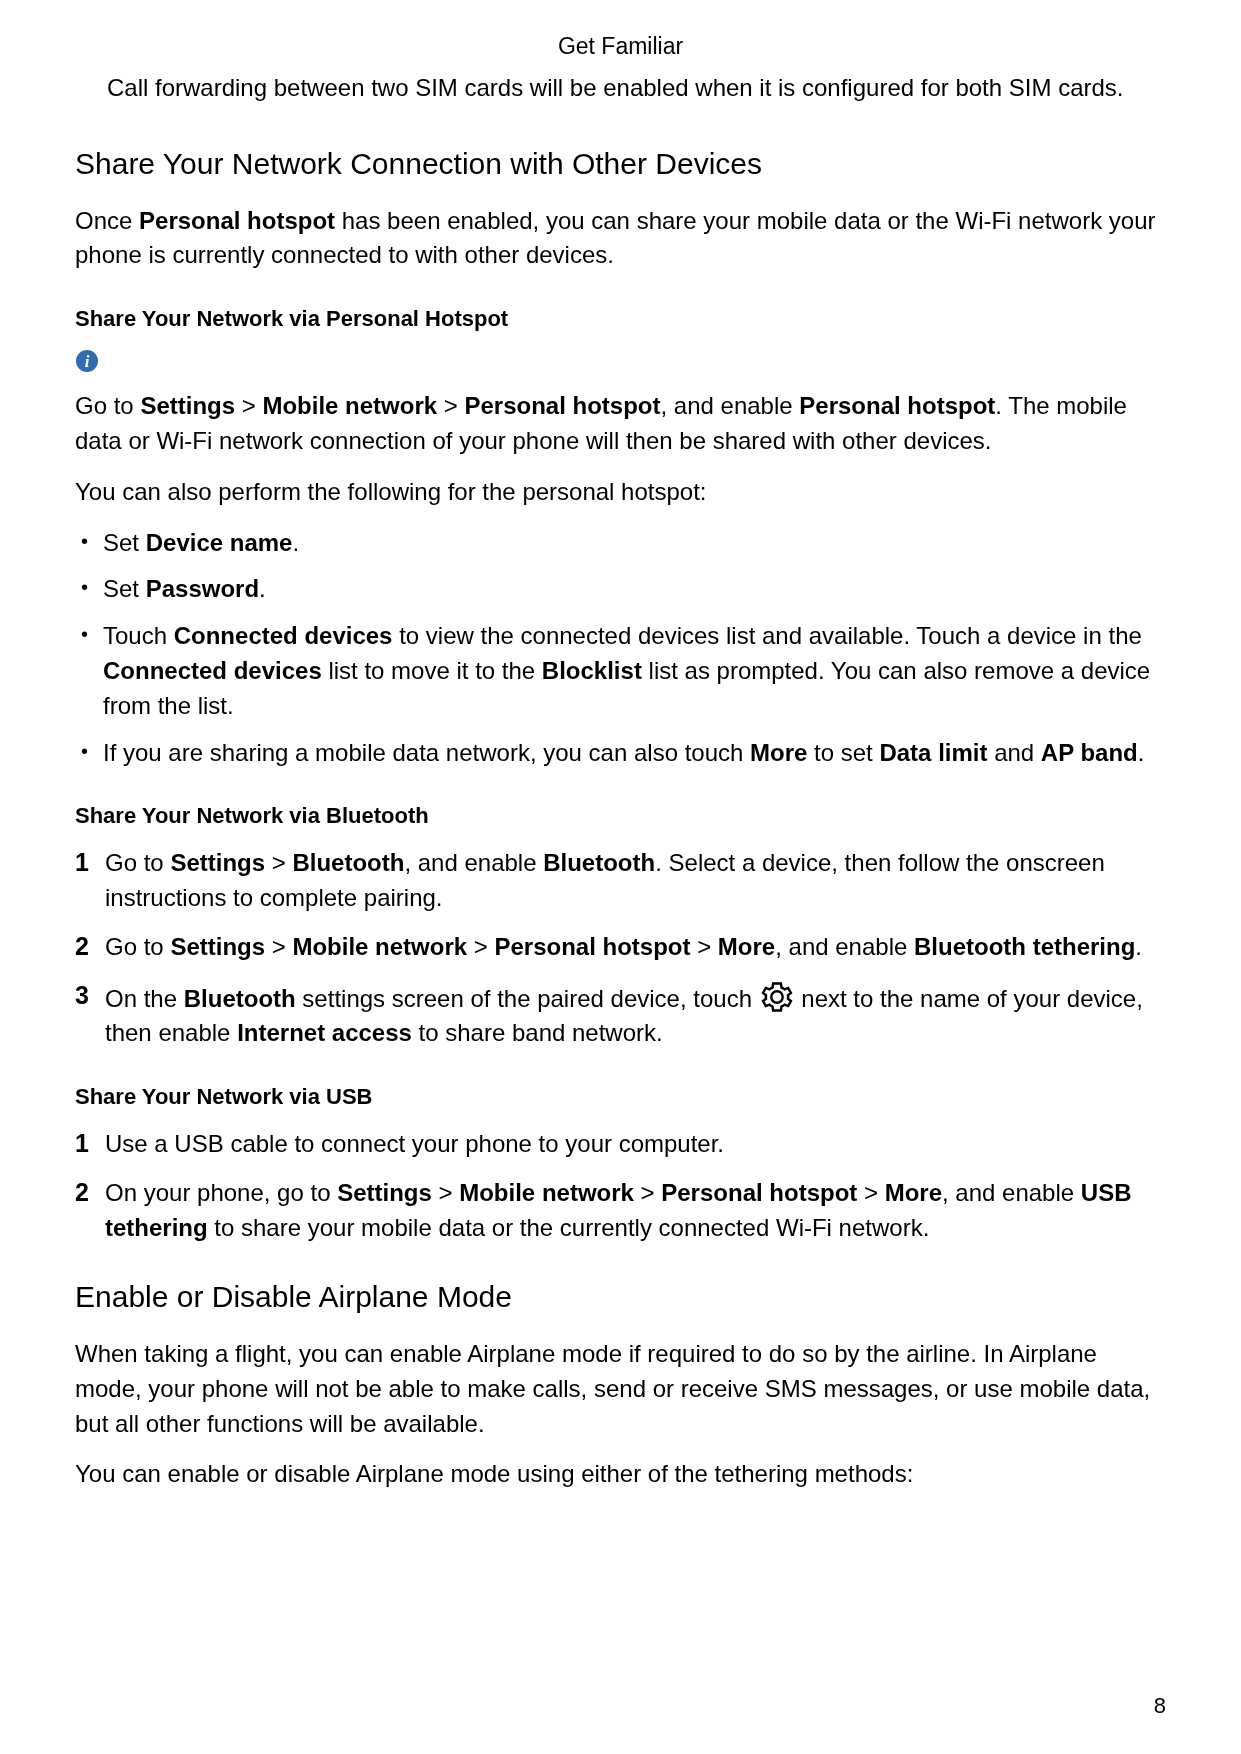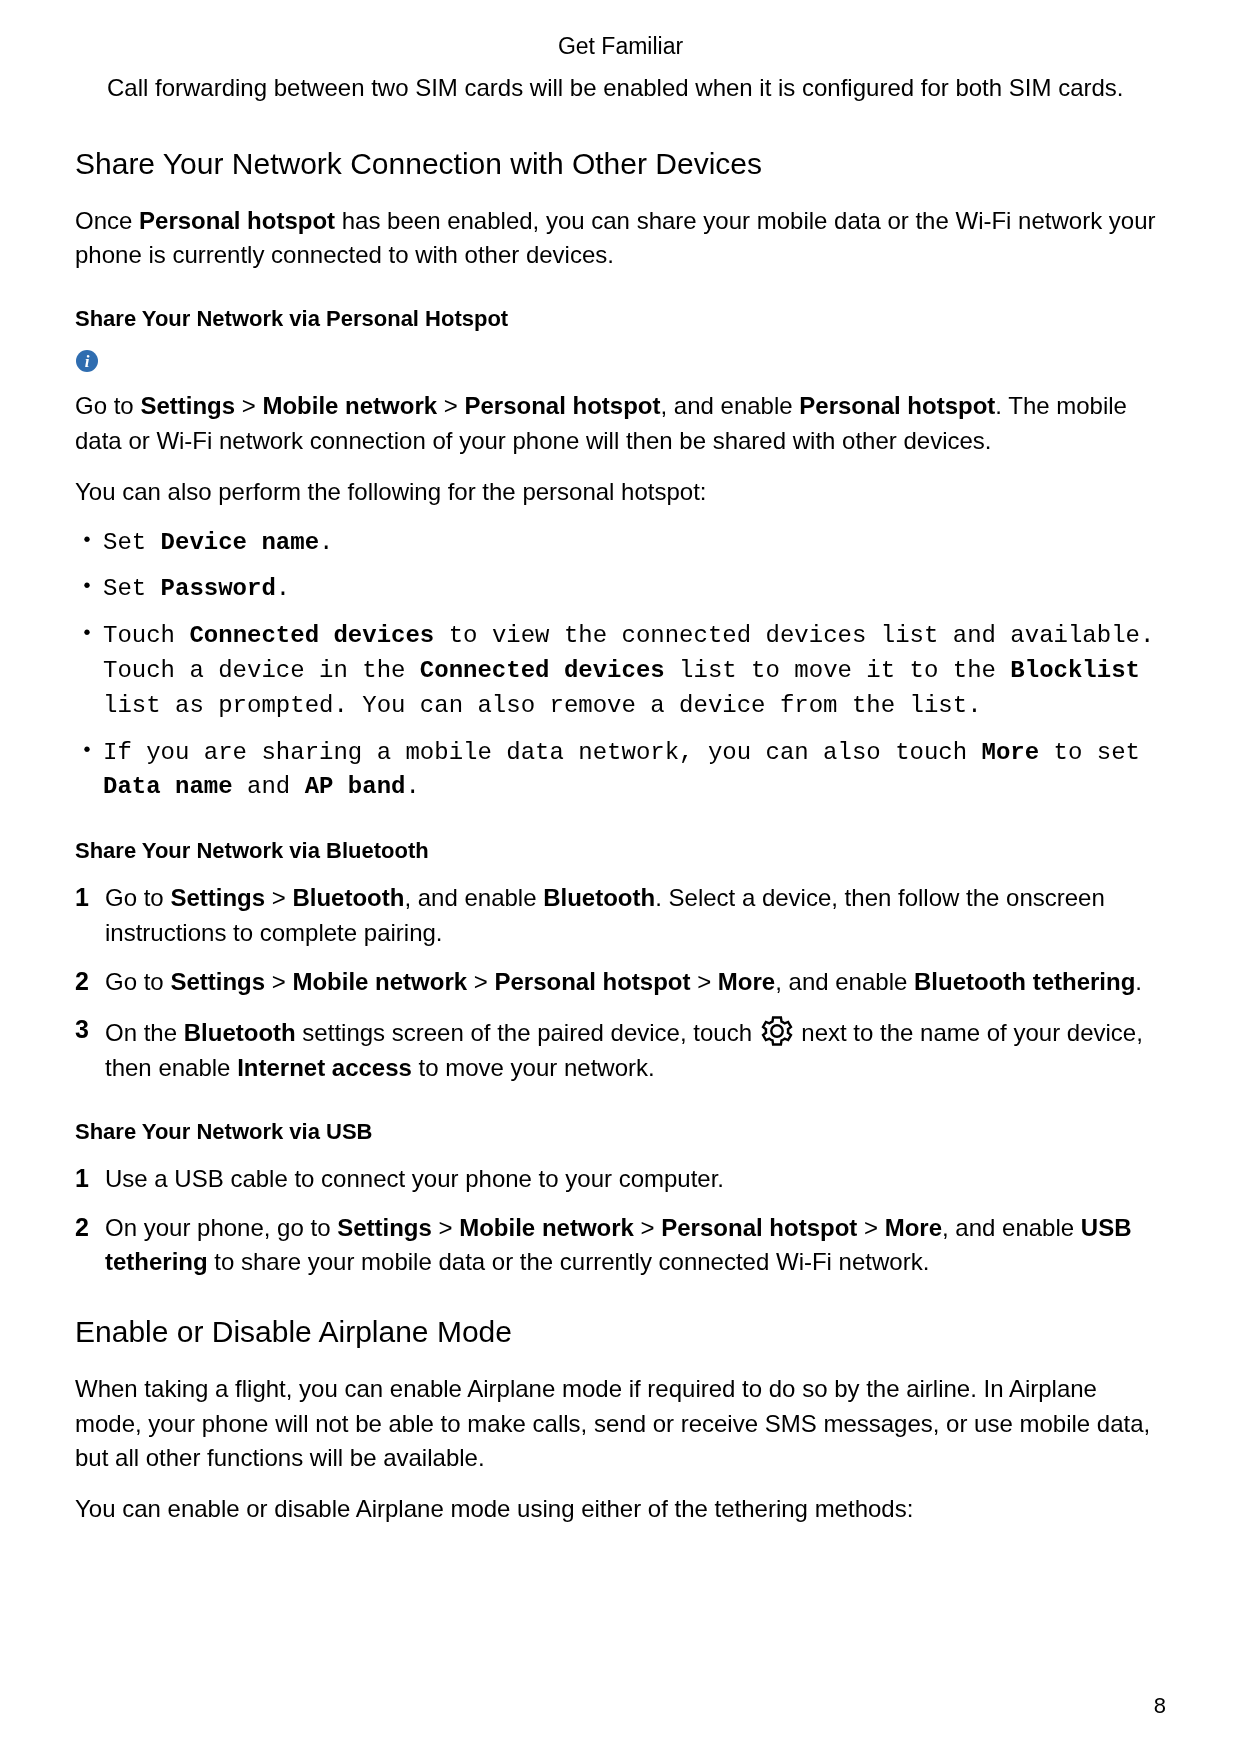--- a/index.html
+++ b/index.html
@@ -44,21 +44,20 @@
   .info-icon {
     width: 24px;
     height: 24px;
     flex: 0 0 24px;
   }
   .info-icon svg { display: block; }
   ul.bullets {
     list-style: none;
     padding-left: 0;
     margin-bottom: 6px;
-    font-family: Liberation Mono, monospace;
   }
   ul.bullets > li {
     position: relative;
     padding-left: 28px;
     margin-bottom: 12px;
   }
   ul.bullets > li::before {
     content: "•";
     position: absolute;
     left: 6px;
@@ -136,40 +135,40 @@
   <li>
     <span>Set </span><strong>Device name</strong><span>.</span>
   </li>
   <li>
     <span>Set </span><strong>Password</strong><span>.</span>
   </li>
   <li>
     <span>Touch </span><strong>Connected devices</strong><span> to view the connected devices list and available. Touch a device in the </span><strong>Connected devices</strong><span> list to move it to the </span><strong>Blocklist</strong><span> list as prompted. You can also remove a device from the list.</span>
   </li>
   <li>
-    <span>If you are sharing a mobile data network, you can also touch </span><strong>More</strong><span> to set </span><strong>Data name</strong><span> and </span><strong>AP band</strong><span>.</span>
+    <span>If you are sharing a mobile data network, you can also touch </span><strong>More</strong><span> to set </span><strong>Data limit</strong><span> and </span><strong>AP band</strong><span>.</span>
   </li>
 </ul>
 
 <h3 class="subsection-heading">Share Your Network via Bluetooth</h3>
 
 <ol class="steps">
   <li>
     <span>Go to </span><strong>Settings</strong><span> &gt; </span><strong>Bluetooth</strong><span>, and enable </span><strong>Bluetooth</strong><span>. Select a device, then follow the onscreen instructions to complete pairing.</span>
   </li>
   <li>
     <span>Go to </span><strong>Settings</strong><span> &gt; </span><strong>Mobile network</strong><span> &gt; </span><strong>Personal hotspot</strong><span> &gt; </span><strong>More</strong><span>, and enable </span><strong>Bluetooth tethering</strong><span>.</span>
   </li>
   <li>
     <span>On the </span><strong>Bluetooth</strong><span> settings screen of the paired device, touch </span><span class="gear-icon">
       <svg viewBox="0 0 24 24" width="36" height="36" fill="none" stroke="#000" stroke-width="1.6">
         <path d="M12 8.2a3.8 3.8 0 1 0 0 7.6 3.8 3.8 0 0 0 0-7.6z"></path>
         <path d="M19.4 12a7.4 7.4 0 0 0-.1-1.2l2-1.5-1.9-3.3-2.3.9a7.5 7.5 0 0 0-2.1-1.2L14.6 3h-5.2l-.4 2.7a7.5 7.5 0 0 0-2.1 1.2l-2.3-.9L2.7 9.3l2 1.5a7.4 7.4 0 0 0 0 2.4l-2 1.5 1.9 3.3 2.3-.9a7.5 7.5 0 0 0 2.1 1.2l.4 2.7h5.2l.4-2.7a7.5 7.5 0 0 0 2.1-1.2l2.3.9 1.9-3.3-2-1.5c.1-.4.1-.8.1-1.2z"></path>
       </svg>
-    </span><span> next to the name of your device, then enable </span><strong>Internet access</strong><span> to move your network.</span>
+    </span><span> next to the name of your device, then enable </span><strong>Internet access</strong><span> to share band network.</span>
   </li>
 </ol>
 
 <h3 class="subsection-heading">Share Your Network via USB</h3>
 
 <ol class="steps">
   <li>
     <span>Use a USB cable to connect your phone to your computer.</span>
   </li>
   <li>

